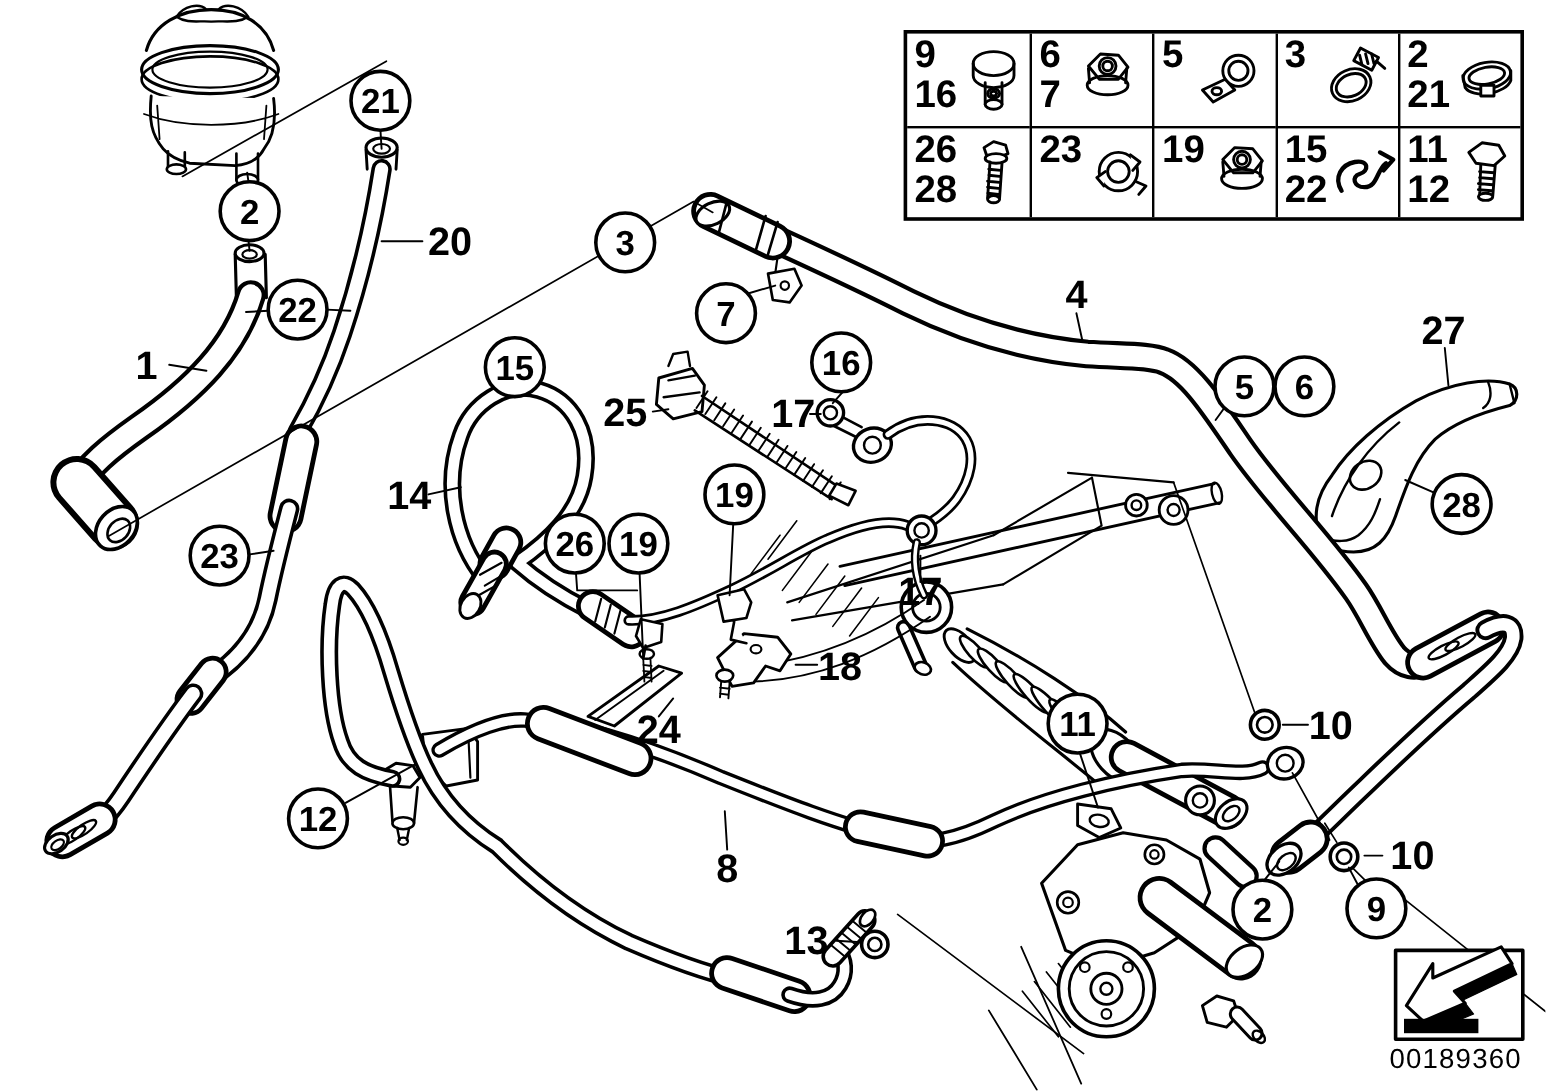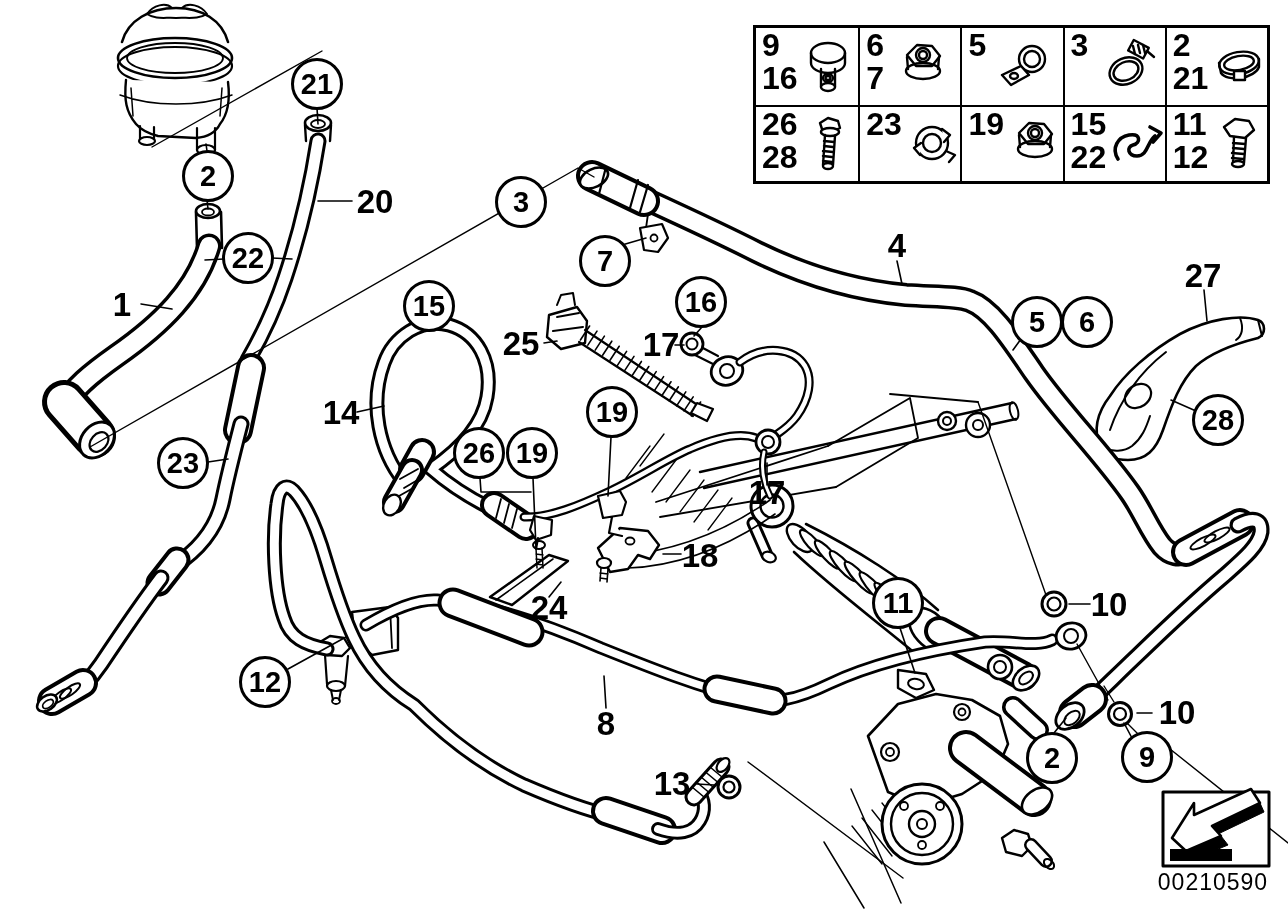--- a/index.html
+++ b/index.html
@@ -574,14 +574,14 @@
         <div class="icon">
           <svg width="60" height="62" viewBox="0 0 60 62" fill="none" stroke="#000" stroke-width="2.4" stroke-linecap="round" stroke-linejoin="round">
             <path d="M 16,14 L 27,6 L 41,8 L 46,17 L 37,25 L 22,23 Z" fill="#fff"></path>
             <path d="M 26,24 L 25,50 M 38,25 L 36,50 M 25,30 L 37,31 M 25,35 L 36,36 M 24,40 L 36,41 M 24,45 L 35,46"></path>
             <ellipse cx="30" cy="51" rx="6" ry="3" fill="#fff"></ellipse>
           </svg>
         </div>
       </div>
     </div>
 
-  <div id="diagram-id">00210590</div>
+  <div id="diagram-id">00189360</div>
 </div>
 
 </body></html>

